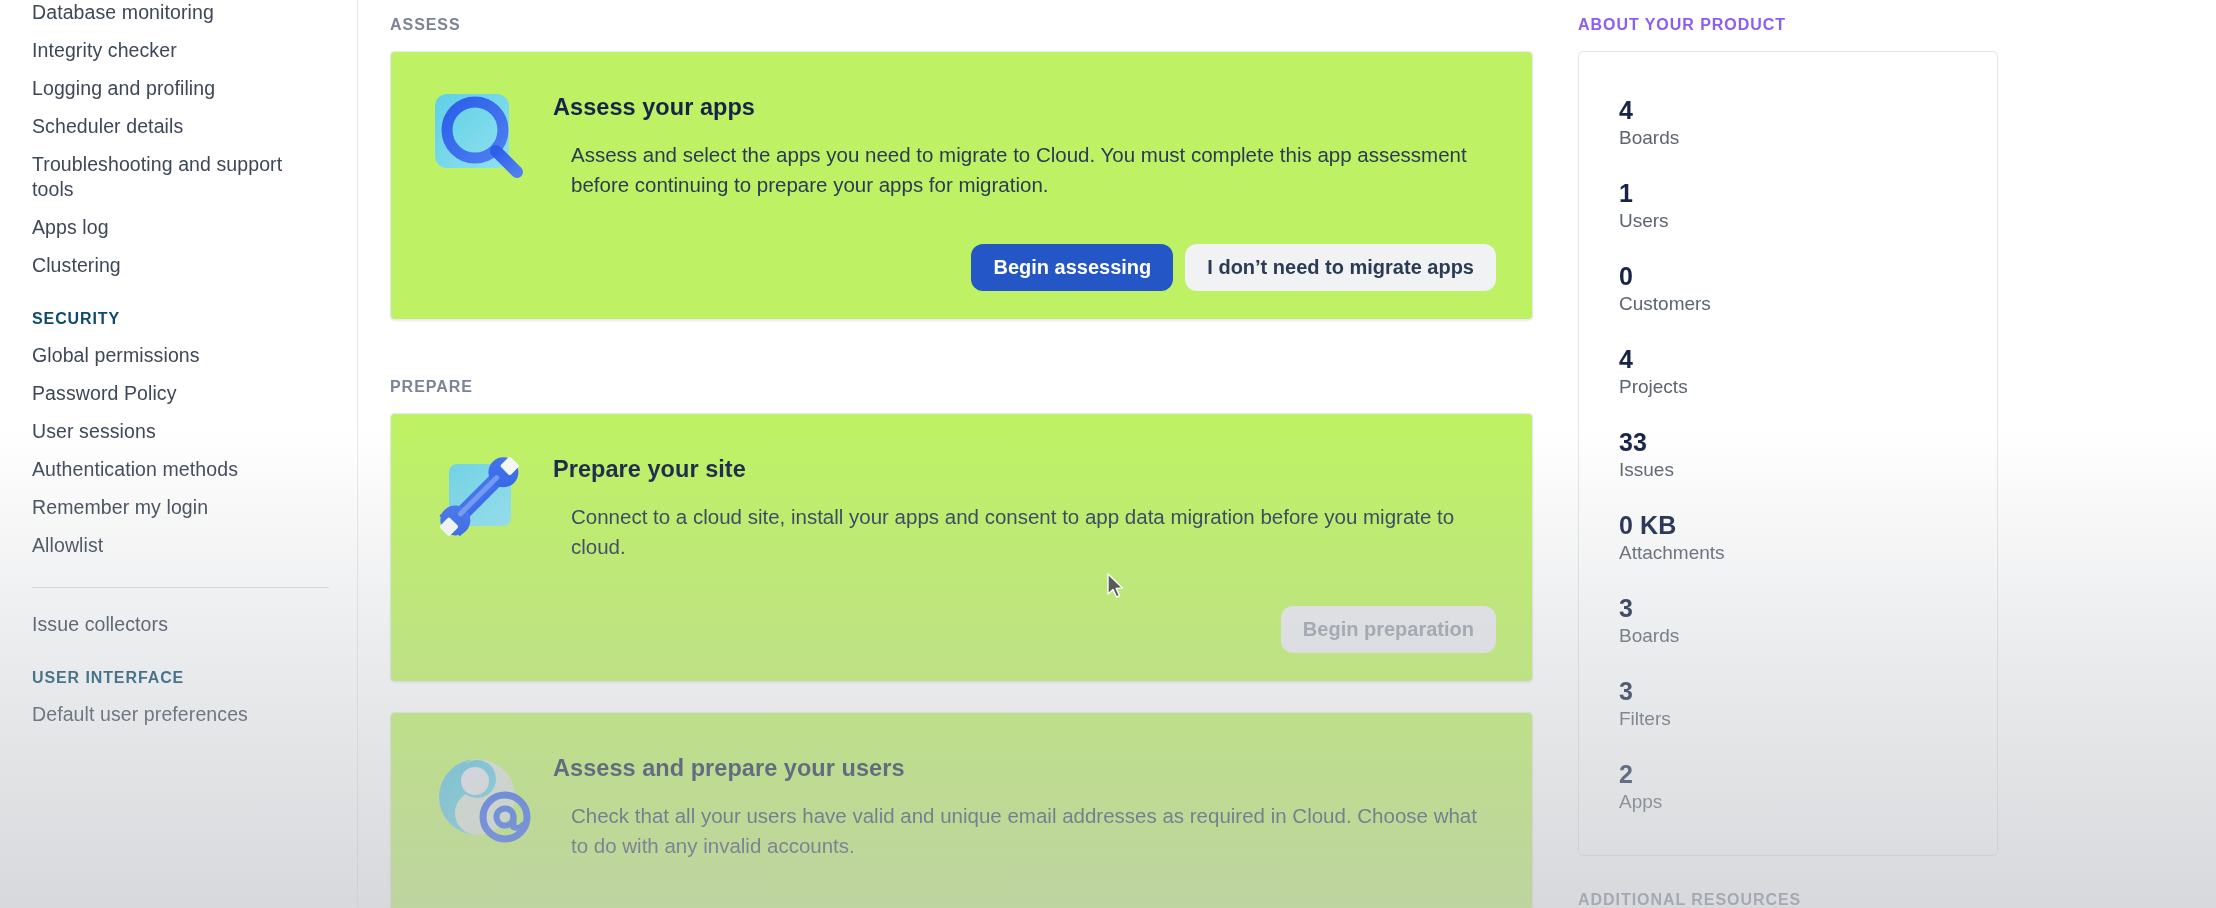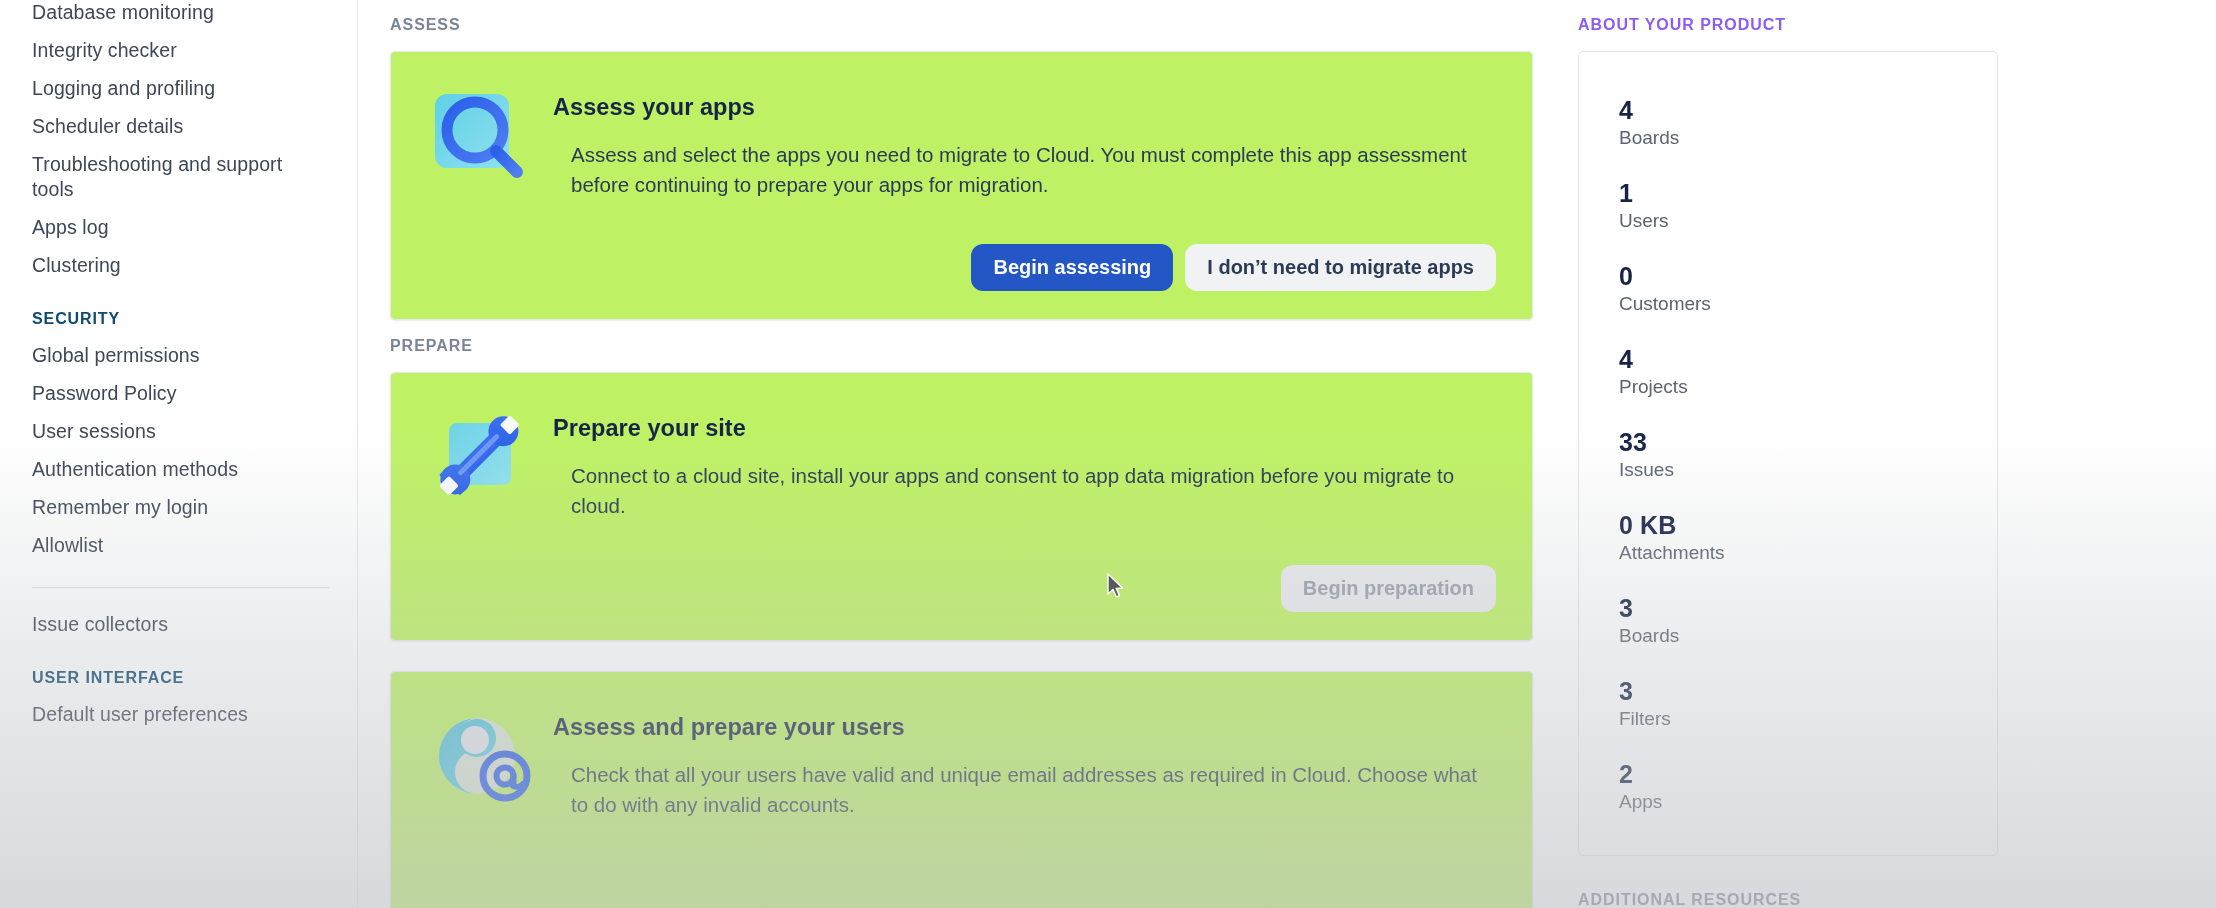--- a/index.html
+++ b/index.html
@@ -329,21 +329,21 @@
             <h3 class="card-title">Assess your apps</h3>
             <p class="card-desc">Assess and select the apps you need to migrate to Cloud. You must complete this app assessment before continuing to prepare your apps for migration.</p>
           </div>
         </div>
         <div class="card-actions">
           <button class="btn btn-primary">Begin assessing</button>
           <button class="btn btn-subtle">I don’t need to migrate apps</button>
         </div>
       </section>
 
-      <div class="section-label" style="padding-top:16px">PREPARE</div>
+      <div class="section-label" style="padding-top:57px">PREPARE</div>
 
       <section class="card">
         <div class="card-body">
           <div class="card-icon">
             <svg width="110" height="96" viewBox="0 0 110 96" xmlns="http://www.w3.org/2000/svg">
               <defs>
                 <linearGradient id="g-sq2" x1="0" y1="0" x2="1" y2="1">
                   <stop offset="0%" stop-color="#6ed3e6"></stop>
                   <stop offset="100%" stop-color="#8fe0ef"></stop>
                 </linearGradient>

